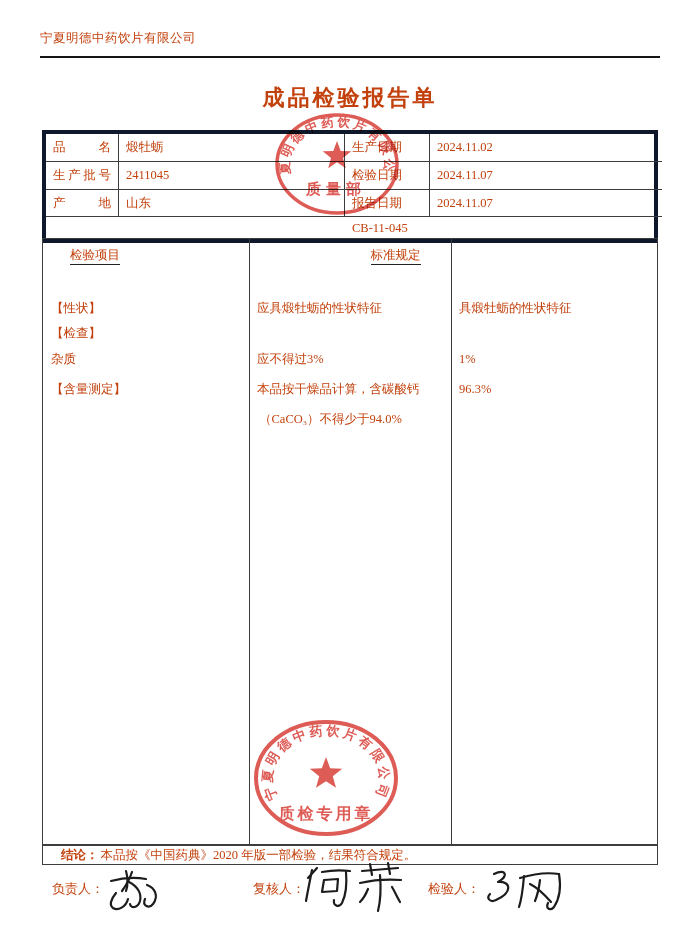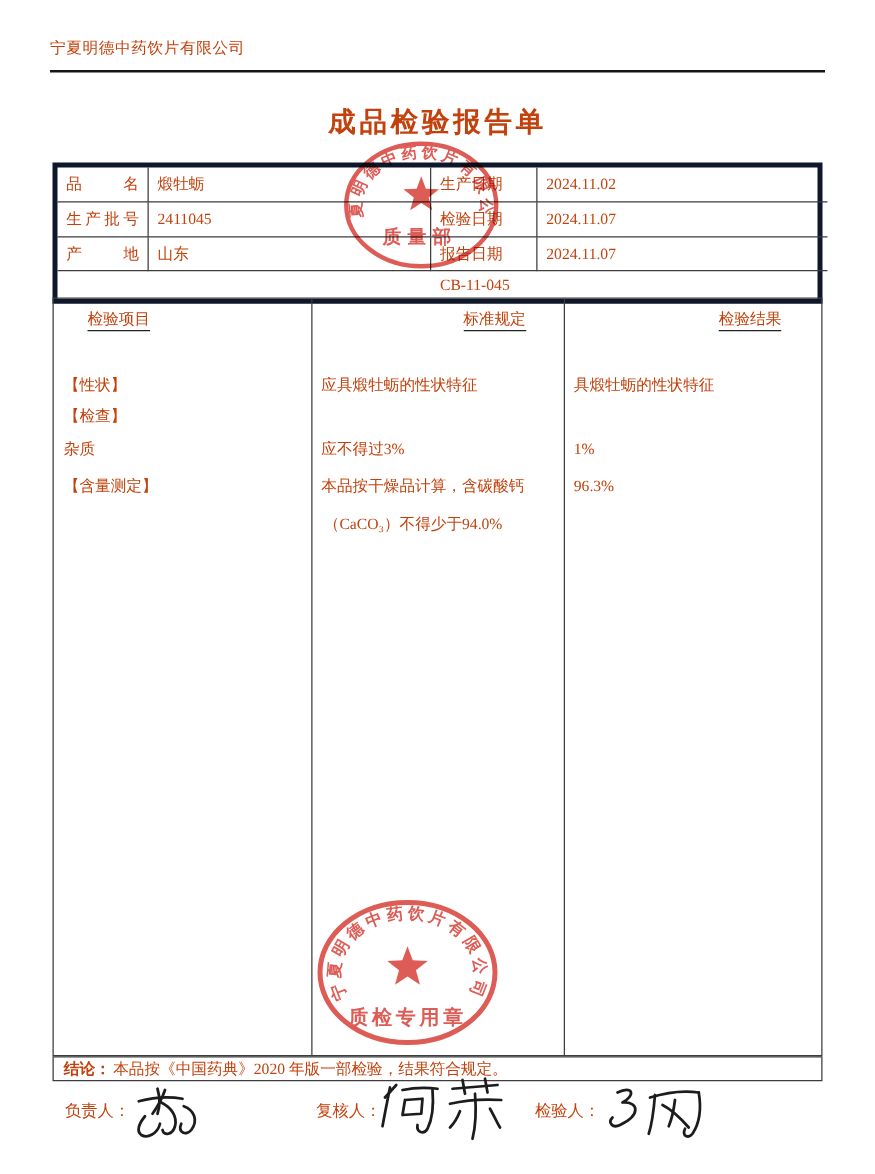--- a/index.html
+++ b/index.html
@@ -36,21 +36,21 @@
     border:1px solid #3d3d3d;box-sizing:border-box;font-size:12.5px;
   }
   .vline{position:absolute;top:0;bottom:0;width:1px;background:#3d3d3d;}
   .t{position:absolute;white-space:nowrap;line-height:15px;}
   .ctr{text-align:center;padding-left:36px;}
   .ul{border-bottom:1px solid #222;padding-bottom:2px;margin-left:19px;}
   
   .conclusion{
     position:absolute;left:42px;top:845px;width:616px;height:20px;
     border:1px solid #3d3d3d;box-sizing:border-box;
-    display:flex;align-items:center;padding-left:8px;font-size:12.5px;white-space:nowrap;
+    display:flex;align-items:center;padding-left:18px;font-size:12.5px;white-space:nowrap;
   }
   .conclusion .bold{font-weight:700;margin-right:2px;}
   
   .sign-label{position:absolute;font-size:13px;}
   .sig{position:absolute;}
   .sig path{fill:none;stroke:#1c1c1c;stroke-width:2.2;stroke-linecap:round;stroke-linejoin:round;}
   
   .stamp{position:absolute;mix-blend-mode:multiply;opacity:.88;}
 </style>
 </head>
@@ -107,21 +107,20 @@
         <span>CB-11-045</span>
       </div>
   </div>
 
   <div class="items-table">
     <div class="vline" style="left:206px;"></div>
     <div class="vline" style="left:408px;"></div>
 
     <div class="t" style="left:8px;top:9px;"><span class="ul">检验项目</span></div>
     <div class="t ctr" style="left:206px;width:202px;top:9px;"><span class="ul">标准规定</span></div>
-    <div class="t ctr" style="left:408px;width:207px;top:9px;"><span class="ul">检验结果</span></div>
 
     <div class="t" style="left:8px;top:62px;">【性状】</div>
     <div class="t" style="left:8px;top:87px;">【检查】</div>
     <div class="t" style="left:8px;top:113px;">杂质</div>
     <div class="t" style="left:8px;top:143px;">【含量测定】</div>
 
     <div class="t" style="left:214px;top:62px;">应具煅牡蛎的性状特征</div>
     <div class="t" style="left:214px;top:113px;">应不得过3%</div>
     <div class="t" style="left:214px;top:143px;">本品按干燥品计算，含碳酸钙</div>
     <div class="t" style="left:216px;top:173px;">（CaCO₃）不得少于94.0%</div>

